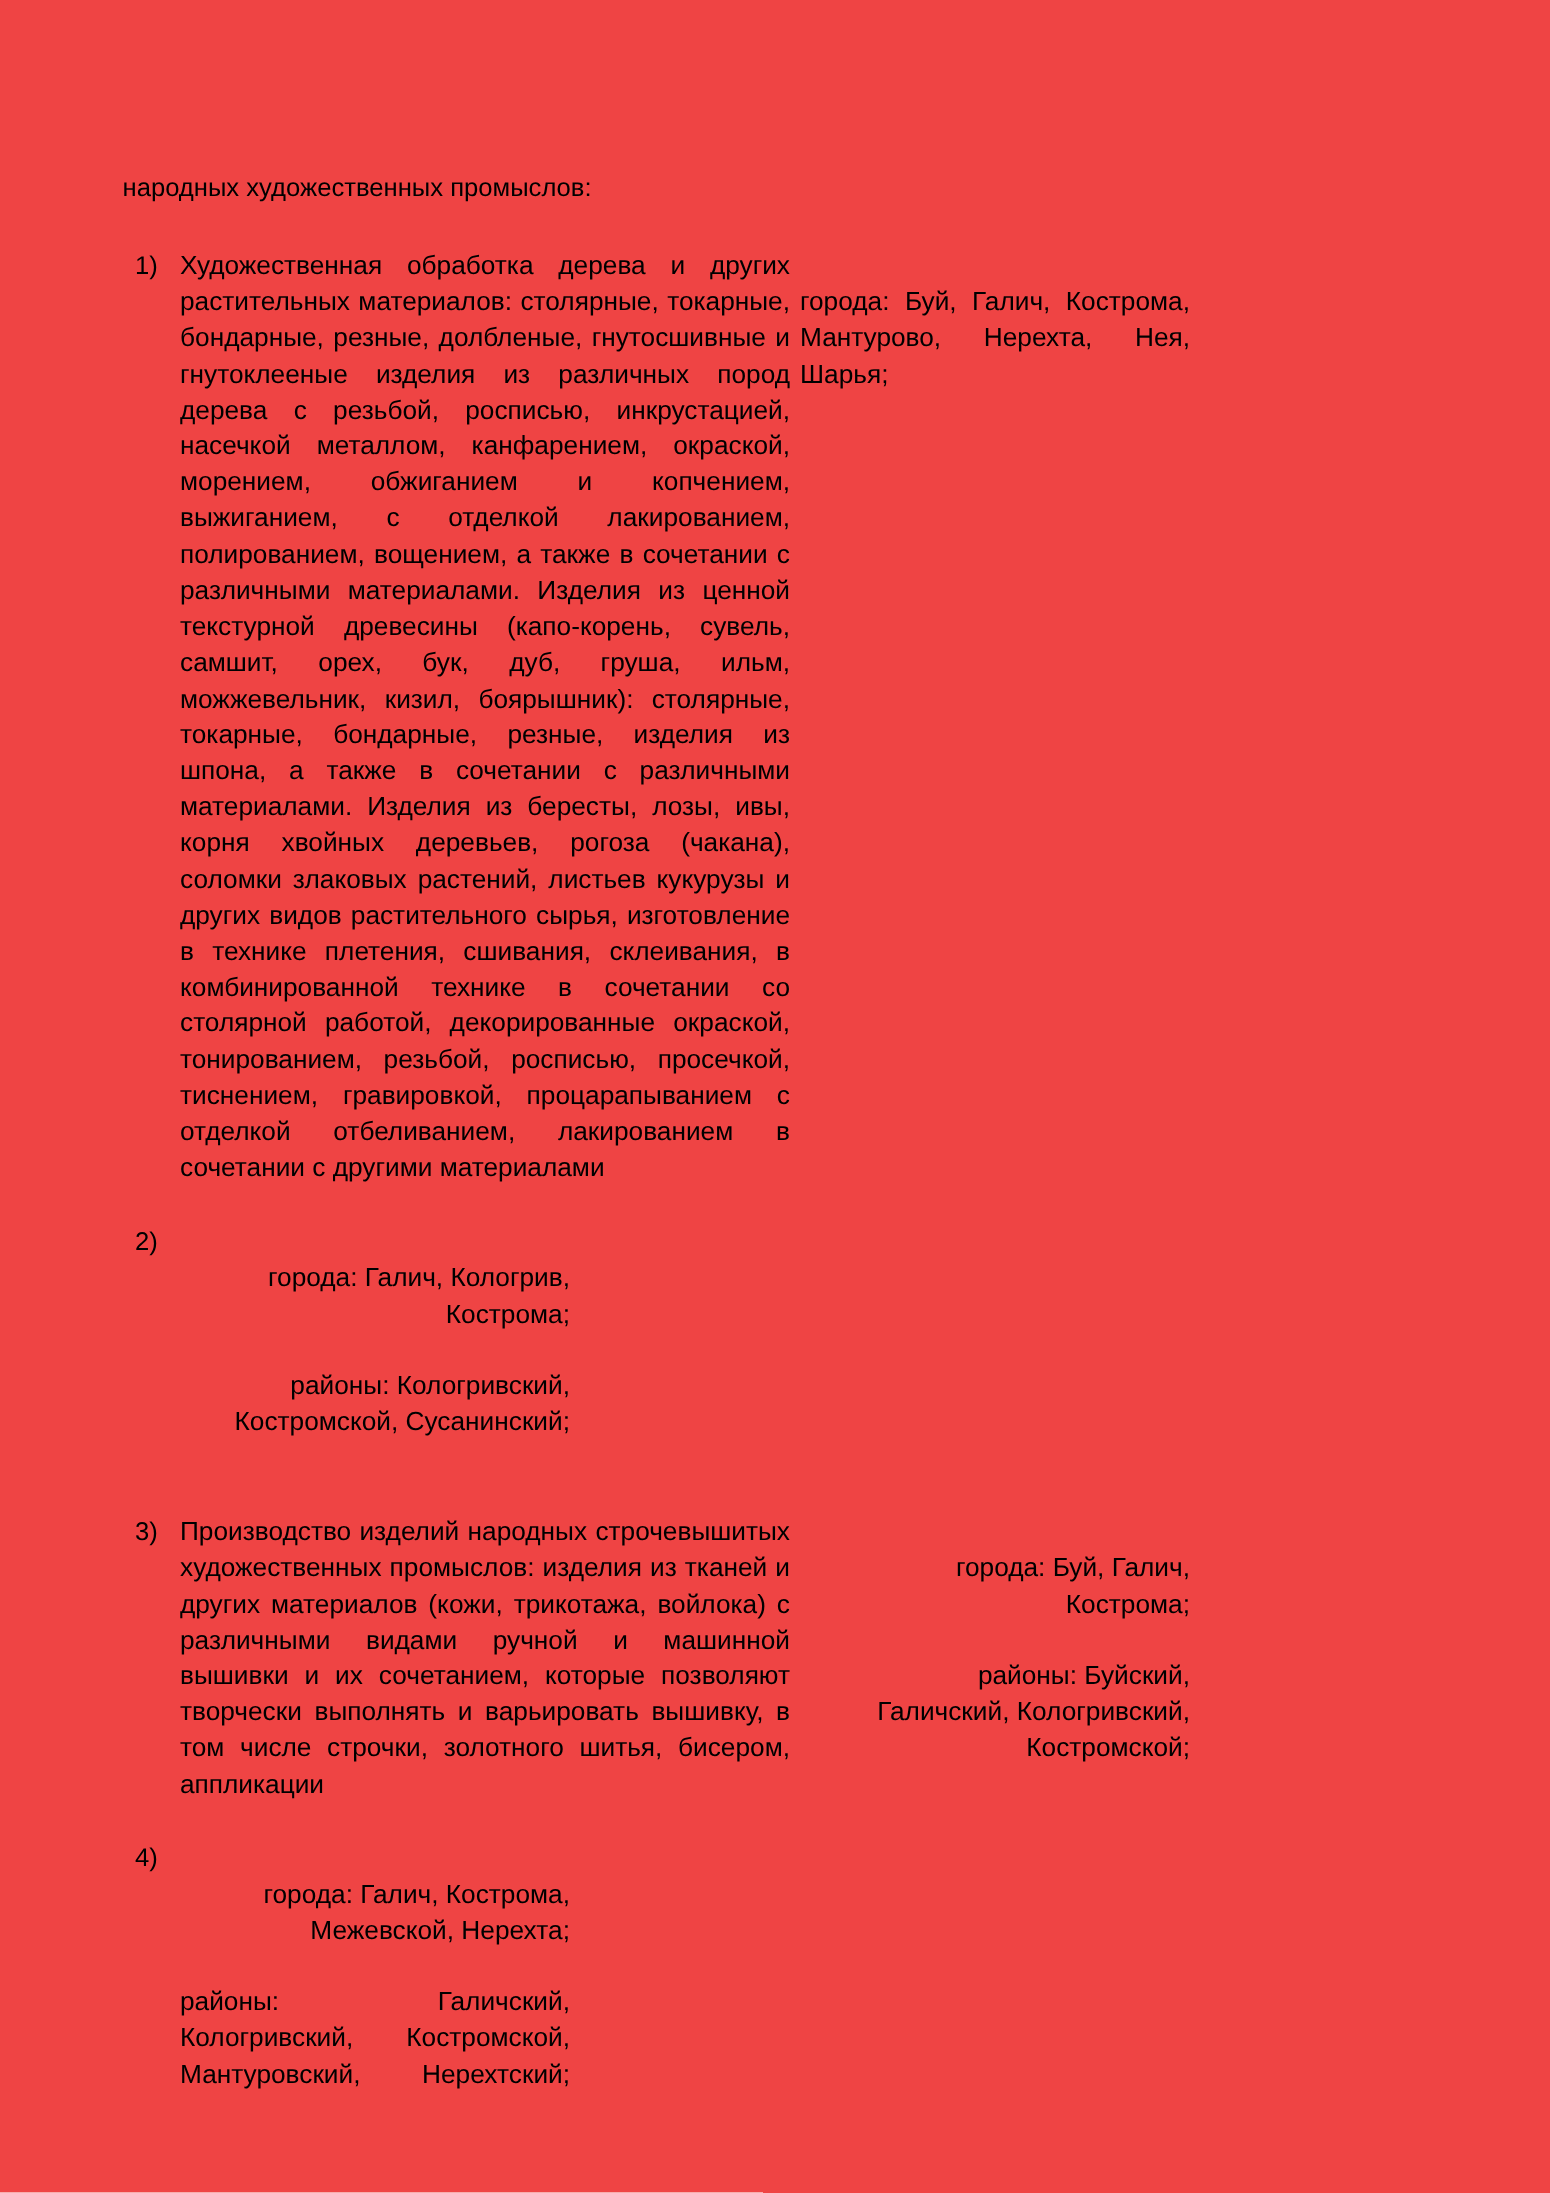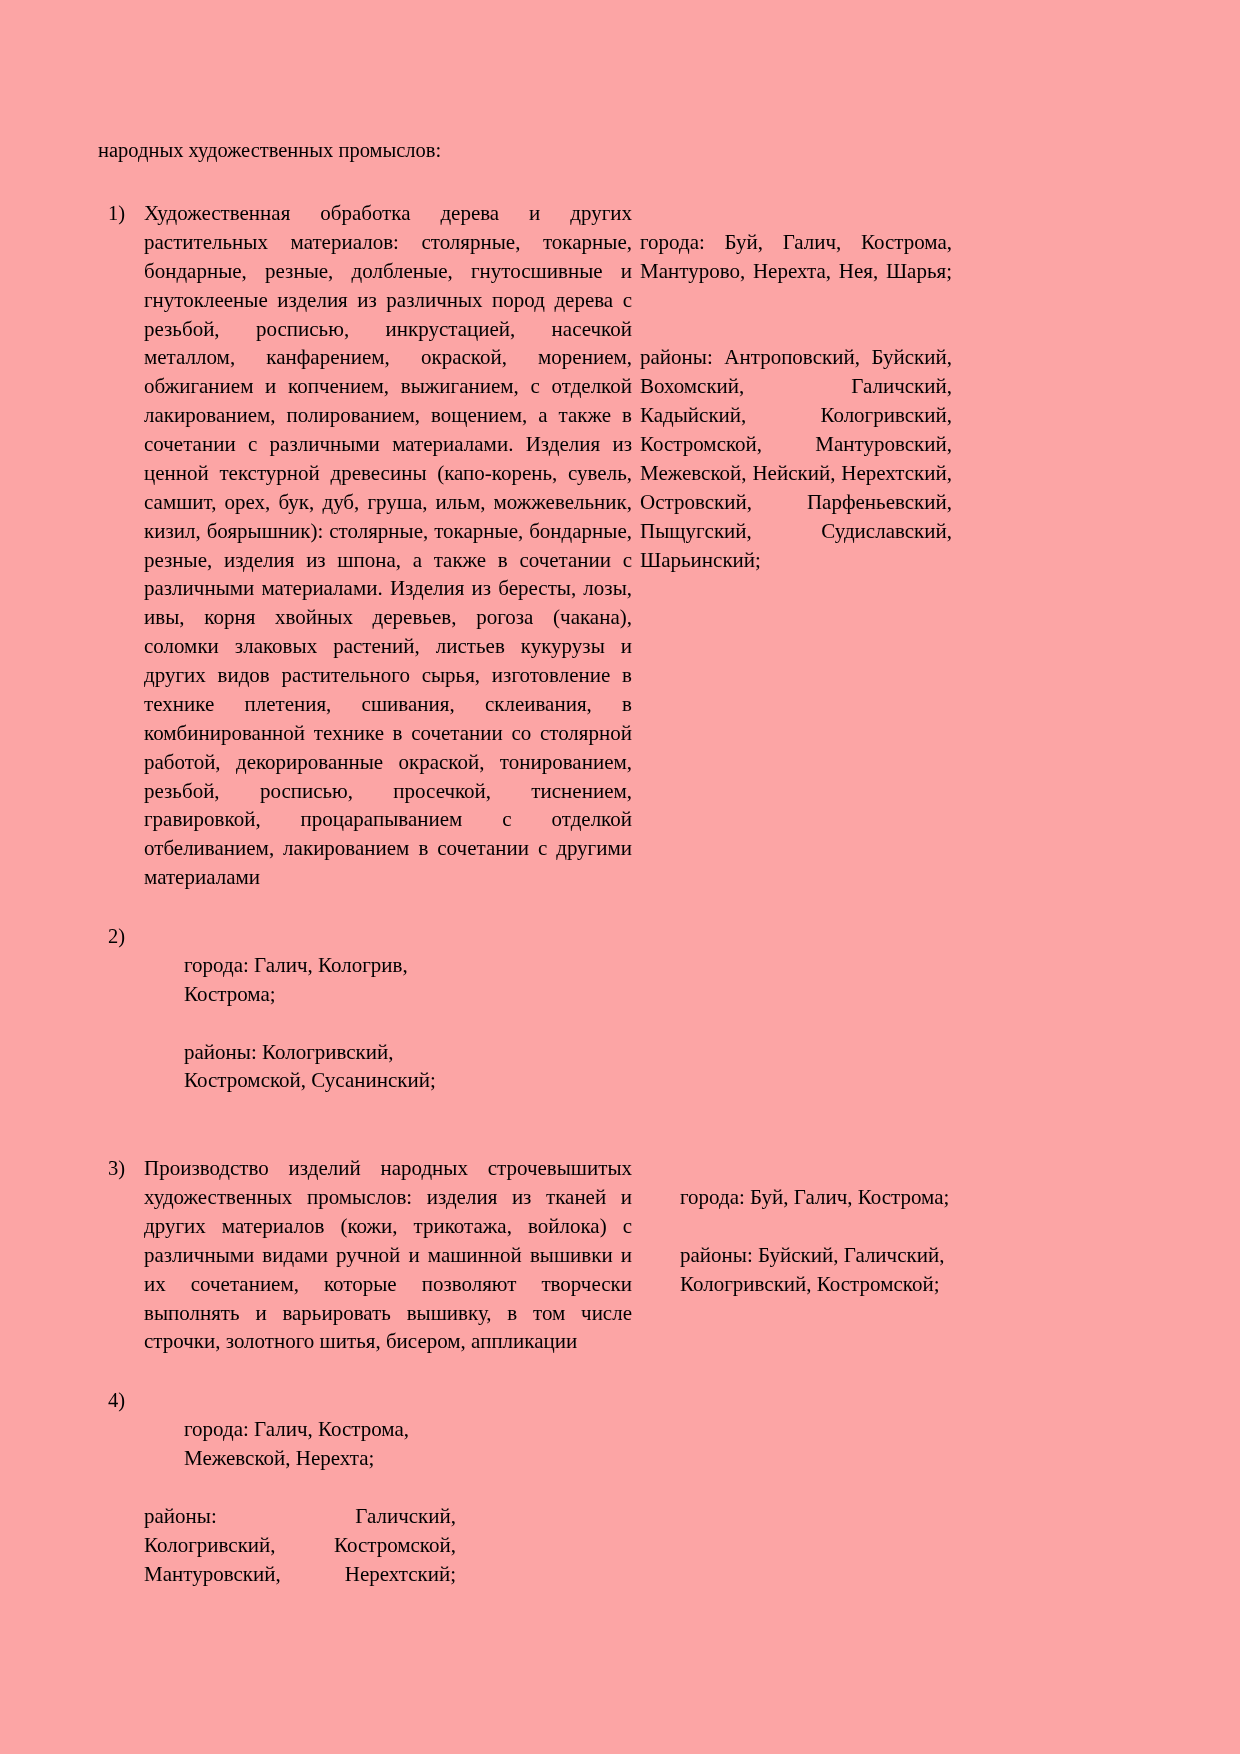--- a/index.html
+++ b/index.html
@@ -4,22 +4,22 @@
 <style>
   html, body {
     margin: 0;
     padding: 0;
     background: #ffffff;
   }
   .page {
     position: relative;
     width: 1240px;
     height: 1754px;
-    background: #fca5a5;
-    font-family: Liberation Serif, serif;
+    background: #ef4444;
+    font-family: Liberation Sans, sans-serif;
     color: #000000;
     overflow: hidden;
   }
   .content {
     position: absolute;
     left: 98px;
     top: 136px;
     width: 850px;
   }
 
@@ -67,21 +67,21 @@
     flex: 0 0 312px;
     width: 312px;
   }
   
   .col p {
     margin: 0;
     text-align: justify;
     text-justify: inter-word;
   }
   .col p.last-ragged {
-    text-align: left;
+    text-align: right;
     margin-left: 40px;
   }
   .col p.force-just:after {
     content: "";
     display: inline-block;
     width: 100%;
   }
 </style>
 </head>
 <body>
@@ -89,21 +89,20 @@
 <div class="page">
   <div class="content">
 
     <p class="intro">народных художественных промыслов:</p>
 
     <div class="item">
       <div class="marker">1)</div>
       <div class="col col-left">Художественная обработка дерева и других растительных материалов: столярные, токарные, бондарные, резные, долбленые, гнутосшивные и гнутоклееные изделия из различных пород дерева с резьбой, росписью, инкрустацией, насечкой металлом, канфарением, окраской, морением, обжиганием и копчением, выжиганием, с отделкой лакированием, полированием, вощением, а также в сочетании с различными материалами. Изделия из ценной текстурной древесины (капо-корень, сувель, самшит, орех, бук, дуб, груша, ильм, можжевельник, кизил, боярышник): столярные, токарные, бондарные, резные, изделия из шпона, а также в сочетании с различными материалами. Изделия из бересты, лозы, ивы, корня хвойных деревьев, рогоза (чакана), соломки злаковых растений, листьев кукурузы и других видов растительного сырья, изготовление в технике плетения, сшивания, склеивания, в комбинированной технике в сочетании со столярной работой, декорированные окраской, тонированием, резьбой, росписью, просечкой, тиснением, гравировкой, процарапыванием с отделкой отбеливанием, лакированием в сочетании с другими материалами</div>
       <div class="col col-right">
         <p class="force-just">города: Буй, Галич, Кострома, Мантурово, Нерехта, Нея, Шарья;</p>
-        <p class="force-just">районы: Антроповский, Буйский, Вохомский, Галичский, Кадыйский, Кологривский, Костромской, Мантуровский, Межевской, Нейский, Нерехтский, Островский, Парфеньевский, Пыщугский, Судиславский, Шарьинский;</p>
       </div>
     </div>
 
     <div class="item">
       <div class="marker">2)</div>
       <div class="col col-right">
         <p class="last-ragged">города: Галич, Кологрив, Кострома;</p>
         <p class="last-ragged">районы: Кологривский, Костромской, Сусанинский;</p>
       </div>
     </div>

